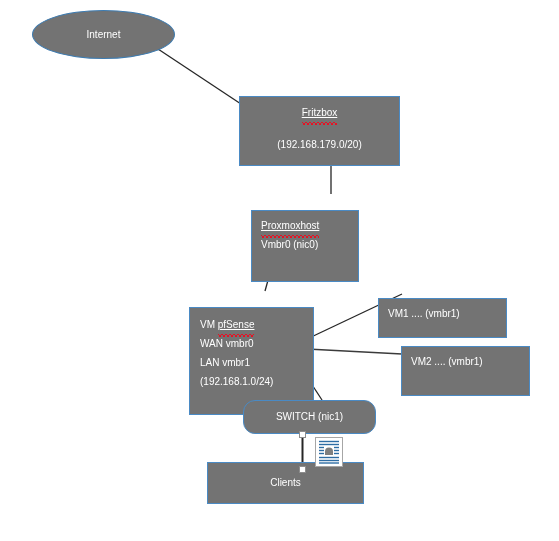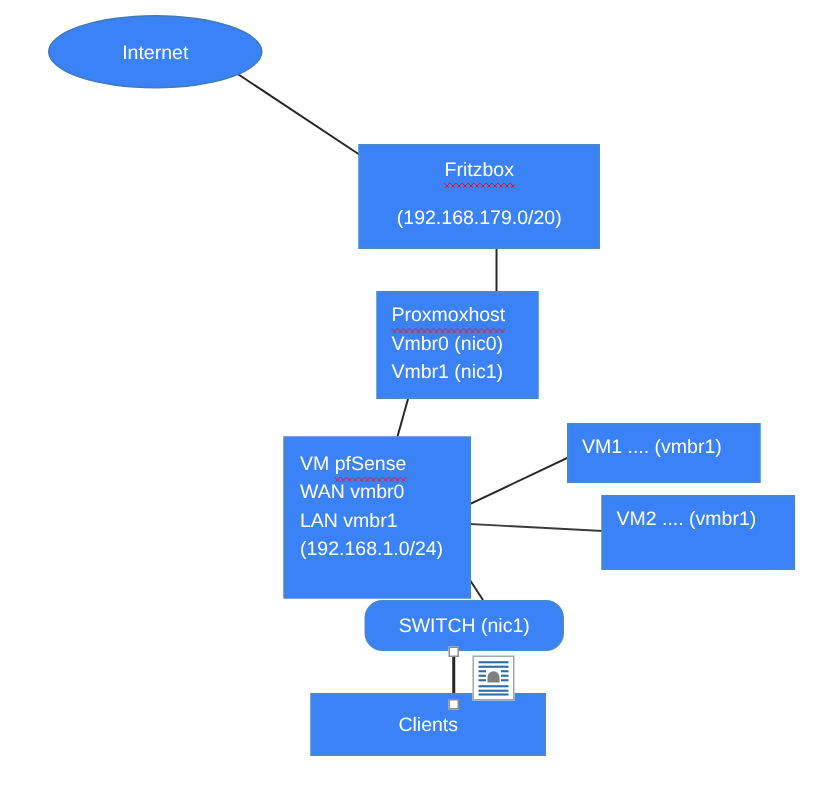--- a/index.html
+++ b/index.html
@@ -19,42 +19,42 @@
   }
   #edges {
     position: absolute;
     left: 0;
     top: 0;
     width: 559px;
     height: 541px;
   }
   .node {
     position: absolute;
-    background: #3b82f6;
+    background: #737373;
     border: 1px solid #4A8AC4;
     box-sizing: border-box;
     color: #ffffff;
-    font-size: 13px;
+    font-size: 10px;
     line-height: 19px;
     z-index: 3;
   }
   .node.ellipse {
     border-radius: 50%;
     border: 1px solid #3E7CB1;
     display: flex;
     align-items: center;
     justify-content: center;
   }
   .node .txt {
     display: block;
     white-space: nowrap;
   }
   .ctr { text-align: center; }
-  .lft { text-align: left; }
-  .ul  { }
+  .lft { text-align: left; margin-top: 16px; }
+  .ul  { text-decoration: underline; }
   .sq {
     position: relative;
     display: inline-block;
   }
   .sq::after {
     content: "";
     position: absolute;
     left: 0;
     right: 0;
     bottom: -3px;
@@ -131,21 +131,20 @@
   </div>
 
   <div class="node ctr" id="n-fritzbox">
     <span class="txt l1"><span class="ul sq">Fritzbox</span></span>
     <span class="txt">(192.168.179.0/20)</span>
   </div>
 
   <div class="node lft" id="n-proxmox">
     <span class="txt"><span class="ul sq">Proxmoxhost</span></span>
     <span class="txt">Vmbr0 (nic0)</span>
-    <span class="txt">Vmbr1 (nic1)</span>
   </div>
 
   <div class="node lft" id="n-pfsense">
     <span class="txt"><span>VM </span><span class="ul sq">pfSense</span></span>
     <span class="txt">WAN vmbr0</span>
     <span class="txt">LAN vmbr1</span>
     <span class="txt">(192.168.1.0/24)</span>
   </div>
 
   <div class="node lft" id="n-vm1">

